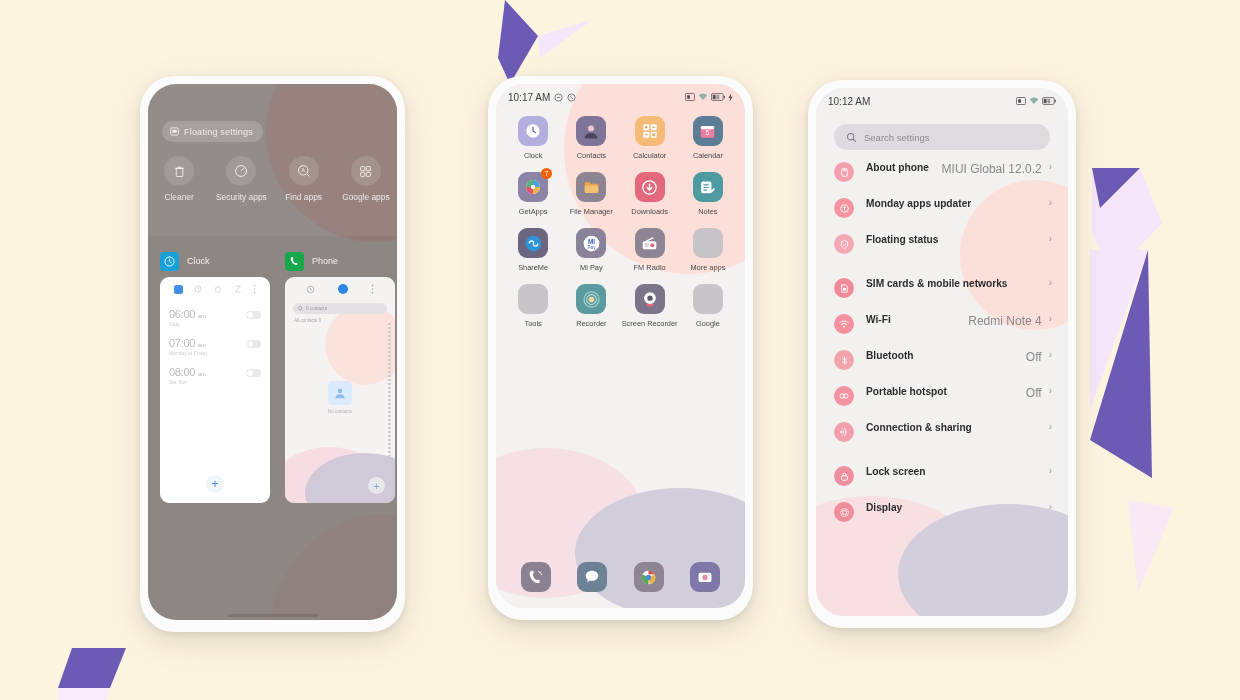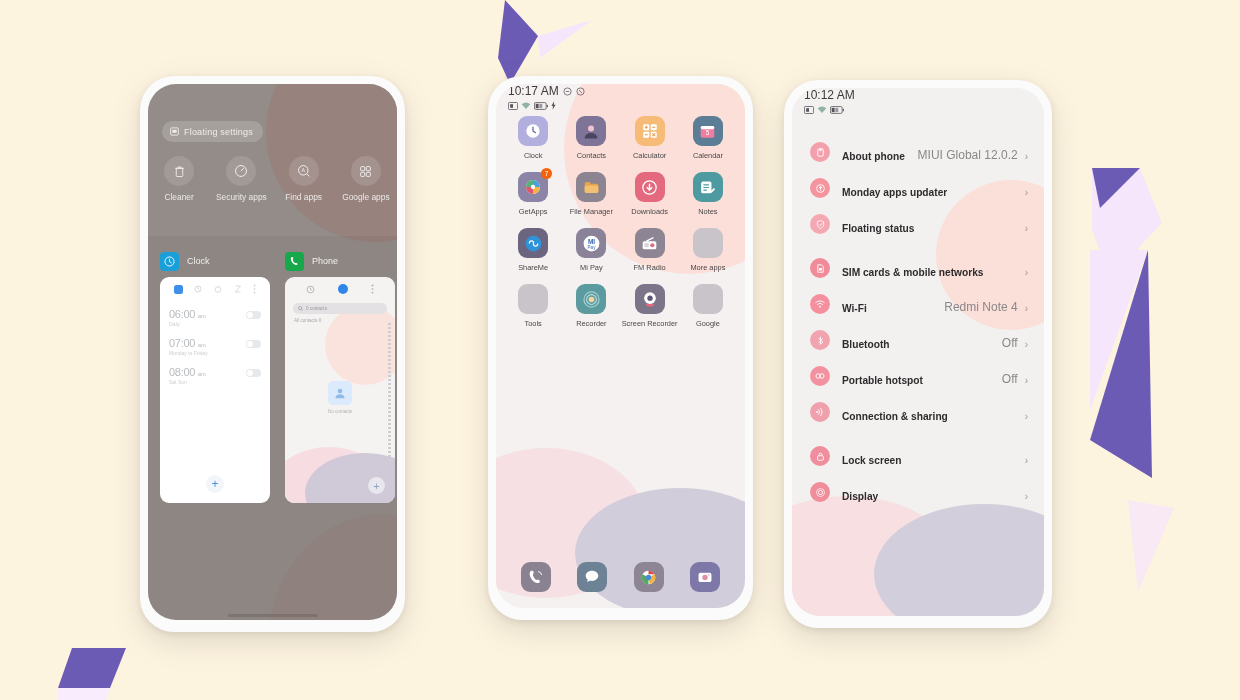--- a/index.html
+++ b/index.html
@@ -37,21 +37,21 @@
   }
   .screen {
     width: 100%; height: 100%;
     border-radius: 28px;
     overflow: hidden;
     position: relative;
     background: #f2f0ef;
   }
   .p1 { left: 140px; top: 76px;  width: 265px; height: 556px; }
   .p2 { left: 488px; top: 76px;  width: 265px; height: 544px; }
-  .p3 { left: 784px; top: 80px;  width: 268px; height: 548px; }
+  .p3 { left: 808px; top: 80px;  width: 268px; height: 548px; }
 
   
   .rec-bg { position: absolute; inset: 0; background: #8d8682; }
   .rec-blob1 { position:absolute; left: 118px; top:-62px; width: 220px; height: 220px;
                border-radius: 50%; background: rgba(150,110,105,0.42); }
   .rec-blob2 { position:absolute; left: 120px; top: 430px; width: 230px; height: 260px;
                border-radius: 50%; background: rgba(150,120,118,0.30); }
   .rec-top { position:absolute; left:0; top:0; right:0; height: 152px;
              background: rgba(255,255,255,0.055); }
   .float-chip {
@@ -112,22 +112,22 @@
             color:#8aa6c8; font-size: 11px; }
   .ph-blobA { position:absolute; right:-10px; top: 28px; width: 80px; height: 80px; border-radius:50%; background:#fbe3dd; }
   .ph-blobB { position:absolute; left:-16px; bottom:-34px; width: 120px; height: 90px; border-radius:50%; background:#f7dde1; }
   .ph-blobC { position:absolute; right:-30px; bottom:-30px; width: 120px; height: 80px; border-radius:50%; background:#cfc9d8; }
 
   
   .hm-bg { position:absolute; inset:0; background:#f4f1f0; }
   .hm-blob1 { position:absolute; left: 68px; top:-60px; width: 250px; height: 250px; border-radius:50%; background:#fbdfd8; }
   .hm-blob2 { position:absolute; left:-50px; bottom: 10px; width: 200px; height: 150px; border-radius:50%; background:#f6e0e3; }
   .hm-blob3 { position:absolute; right:-40px; bottom:-10px; width: 210px; height: 130px; border-radius:50%; background:#d2cdda; }
-  .statusbar { position: relative; height: 26px; display:flex; align-items:flex-start; justify-content: space-between;
-               padding: 0 12px; font-size: 12px; color:#3c3a3b; z-index: 5; flex-direction: column; }
+  .statusbar { position: relative; height: 26px; display:flex; align-items:center; justify-content: space-between;
+               padding: 0 12px; font-size: 10px; color:#3c3a3b; z-index: 5; }
   .sb-left { display:flex; align-items:center; gap: 4px; }
   .sb-right { display:flex; align-items:center; gap: 3px; }
   .grid { position:relative; z-index: 5; padding: 6px 8px 0; display:grid; grid-template-columns: repeat(4,1fr); row-gap: 12px; }
   .app { text-align:center; }
   .app .sq { width: 30px; height: 30px; margin: 0 auto 5px; border-radius: 9px;
              display:flex; align-items:center; justify-content:center; position:relative; }
   .app .nm { font-size: 7.4px; color: #4a4648; line-height: 9px; }
   .badge { position:absolute; right: -4px; top: -4px; width: 11px; height: 11px; border-radius: 50%;
            background: #f4620a; color: #fff; font-size: 6.5px; display:flex; align-items:center; justify-content:center; }
   .folder { background:#c9c4c9; display:grid !important; grid-template-columns: repeat(3, 1fr);
@@ -140,21 +140,21 @@
   
   .st-bg { position:absolute; inset:0; background:#f3f1f0; }
   .st-blob1 { position:absolute; right:-42px; top: 92px; width: 150px; height: 150px; border-radius:50%; background:#fbdfd9; }
   .st-blob2 { position:absolute; left:-60px; bottom:-40px; width: 230px; height: 160px; border-radius:50%; background:#f7dfe2; }
   .st-blob3 { position:absolute; right:-50px; bottom:-28px; width: 220px; height: 140px; border-radius:50%; background:#d3cedb; }
   .st-title { position:relative; z-index:4; font-size: 23px; color:#2e2c2d; margin: 26px 0 0 20px; font-weight: normal; }
   .searchbar { position:relative; z-index:4; margin: 10px 18px 0; height: 26px; border-radius: 13px;
                background: #dedadf; display:flex; align-items:center; gap: 7px; padding: 0 12px; }
   .searchbar .ph { font-size: 9.5px; color:#8e8a90; }
   .st-list { position:relative; z-index: 4; margin-top: 12px; }
-  .st-item { display:flex; align-items:flex-end; height: 36px; padding: 0 16px 0 18px; }
+  .st-item { display:flex; align-items:flex-start; height: 36px; padding: 0 16px 0 18px; }
   .st-ic { width: 20px; height: 20px; border-radius: 50%; flex: 0 0 20px;
            display:flex; align-items:center; justify-content:center; }
   .st-lbl { font-size: 10.2px; font-weight: bold; color: #2d2b2c; margin-left: 12px; flex: 1; }
   .st-val { font-size: 12px; color: #8b8789; margin-right: 7px; }
   .chev { color:#9b9799; font-size: 10px; line-height: 1; }
   .st-gap { height: 8px; }
   .nav-pill { position:absolute; left: 50%; transform: translateX(-50%); bottom: 3px;
               width: 90px; height: 3px; border-radius: 2px; background: rgba(0,0,0,0.12); }
   .nav-dots { position:absolute; left:0; right:0; bottom: 2px; text-align:center; font-size: 5px; color: rgba(0,0,0,0.14); letter-spacing: 3px; }
 </style>
@@ -648,20 +648,27 @@
           <svg width="14" height="8" viewBox="0 0 20 11">
             <rect x="0.6" y="0.6" width="16.8" height="9.8" rx="2" fill="none" stroke="#55525a" stroke-width="1.1"></rect>
             <rect x="2.4" y="2.4" width="4.2" height="6.2" fill="#55525a"></rect>
             <rect x="7.6" y="2.4" width="4.2" height="6.2" fill="#9a979e"></rect>
             <rect x="18.2" y="3.6" width="1.6" height="3.8" rx="0.6" fill="#55525a"></rect>
             </svg>
         </div>
       </div>
 
 
+      <div class="searchbar">
+        <svg width="11" height="11" viewBox="0 0 16 16">
+          <circle cx="6.8" cy="6.8" r="4.6" fill="none" stroke="#7e7a82" stroke-width="1.6"></circle>
+          <path d="M10.4 10.4l4 4" stroke="#7e7a82" stroke-width="1.6"></path>
+          </svg>
+        <span class="ph">Search settings</span>
+      </div>
 
       <div class="st-list">
 
         <div class="st-item">
           <span class="st-ic" style="background:#f4a0ac;">
             <svg width="11" height="11" viewBox="0 0 16 16">
                 <rect x="4" y="2.6" width="8" height="10.8" rx="1.6" fill="none" stroke="#fff" stroke-width="1.3"></rect>
                 <path d="M6.6 2.6v4L8 5.4l1.4 1.2v-4" fill="#fff"></path>
               </svg>
           </span>

